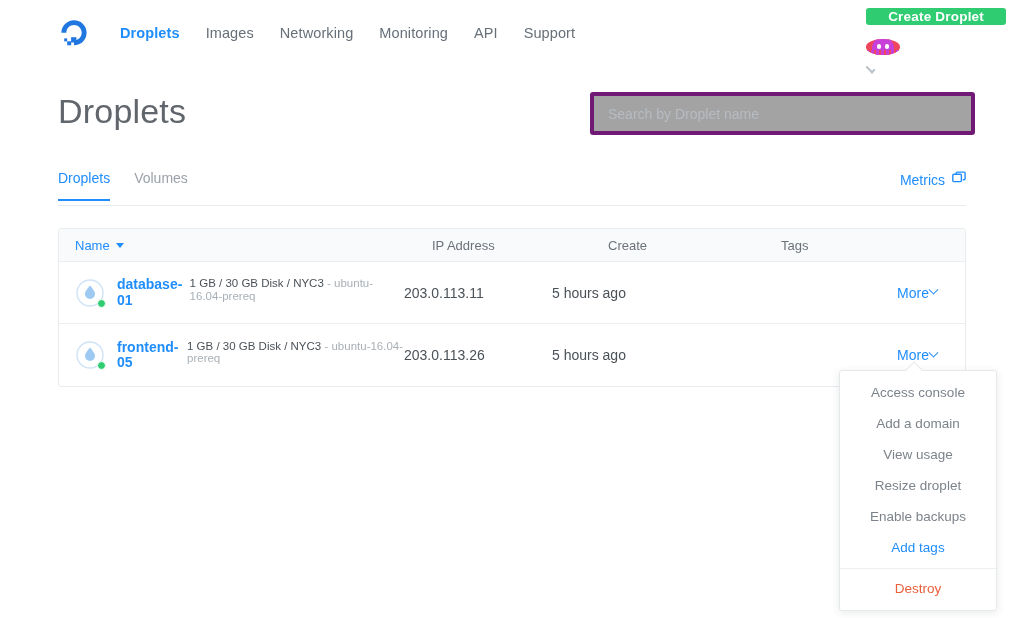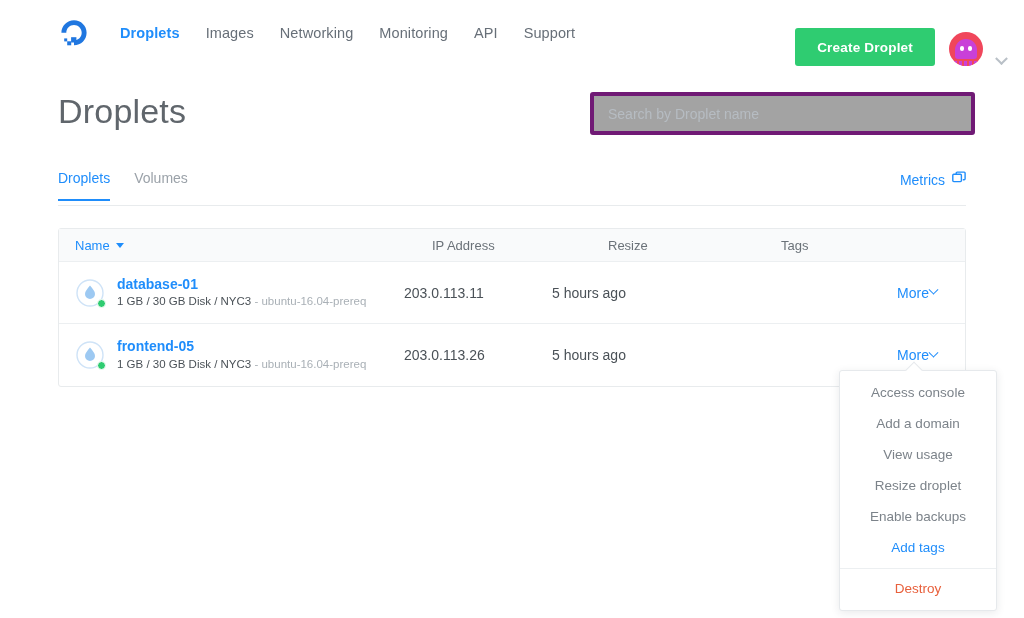--- a/index.html
+++ b/index.html
@@ -20,22 +20,22 @@
     display: flex; align-items: center;
   }
   .logo-wrap { margin-left: 58px; width: 34px; height: 34px; display: flex; align-items: center; }
   .navlinks { display: flex; align-items: center; margin-left: 28px; gap: 26px; }
   .navlink {
     font-size: 14.5px; color: #676f78; text-decoration: none;
     letter-spacing: .1px; white-space: nowrap; cursor: pointer;
   }
   .navlink.active { color: #1f8dfb; font-weight: 700; }
   .nav-right {
-    position: absolute; right: 18px; top: 0; height: 66px;
-    display: flex; align-items: flex-end; gap: 14px;
+    position: absolute; right: 18px; top: 8px; height: 66px;
+    display: flex; align-items: flex-start; gap: 14px; flex-direction: column;
   }
   .create-btn {
     background: #2fcc71; color: #fff; border: none;
     font-family: inherit; font-size: 13.5px; font-weight: 700;
     letter-spacing: .2px;
     border-radius: 3px; height: 38px; padding: 0 22px; cursor: pointer;
   }
   .avatar {
     width: 34px; height: 34px; border-radius: 50%;
     background: #f0465b; position: relative; overflow: hidden;
@@ -120,21 +120,21 @@
     border-bottom: 1px solid #eceff1; position: relative;
   }
   .trow:last-child { border-bottom: none; }
   .cell-name { width: 345px; padding-left: 16px; display: flex; align-items: center; gap: 12px; }
   .drop-icon { width: 30px; height: 30px; position: relative; flex: none; }
   .status-dot {
     position: absolute; right: -1px; bottom: 0px;
     width: 9px; height: 9px; border-radius: 50%; background: #2fcc71;
     border: 1.5px solid #fff;
   }
-  .name-block { display: flex; flex-direction: column; gap: 3px; }
+  .name-block { display: flex; flex-direction: row; gap: 3px; }
   .dname { font-size: 14px; font-weight: 700; color: #1f8dfb; cursor: pointer; line-height: 1.1; }
   .dspec { font-size: 11.5px; color: #4a5157; line-height: 1.1; }
   .dspec .img { color: #a9b0b6; }
   .cell-ip { width: 148px; font-size: 14px; color: #4a5157; }
   .cell-created { width: 145px; font-size: 14px; color: #4a5157; }
   .cell-tags { flex: 1; }
   .cell-more {
     position: absolute; right: 28px; display: flex; align-items: center; gap: 1px;
     color: #1f8dfb; font-size: 14px; cursor: pointer;
   }
@@ -221,21 +221,21 @@
     </a>
   </div>
 
   <div class="card">
     <div class="thead">
       <div class="th-name">
         <span>Name</span>
         <span class="caret-down"></span>
       </div>
       <div class="th-ip">IP Address</div>
-      <div class="th-created">Resize</div>
+      <div class="th-created">Create</div>
       <div class="th-tags">Tags</div>
     </div>
 
     <div class="trow">
       <div class="cell-name">
         <div class="drop-icon">
           <svg width="30" height="30" viewBox="0 0 30 30">
             <circle cx="15" cy="15" r="13" fill="none" stroke="#cfe3f7" stroke-width="1.4"></circle>
             <path d="M15 7.5c3 3.6 5 6 5 8.4a5 5 0 0 1-10 0c0-2.4 2-4.8 5-8.4z" fill="#9dc9f2"></path>
           </svg>

